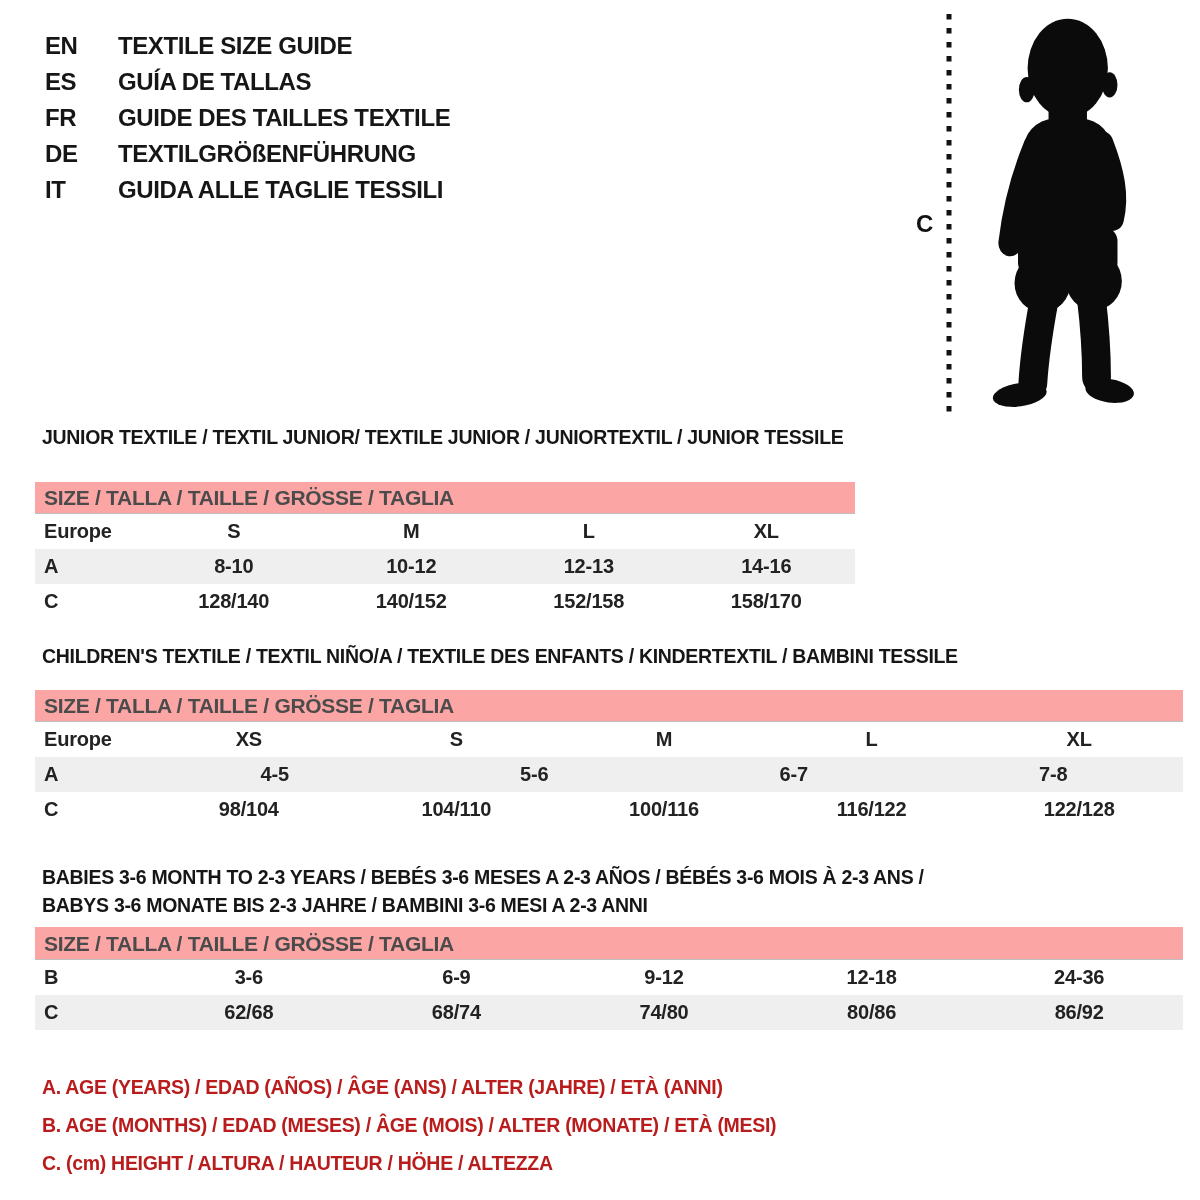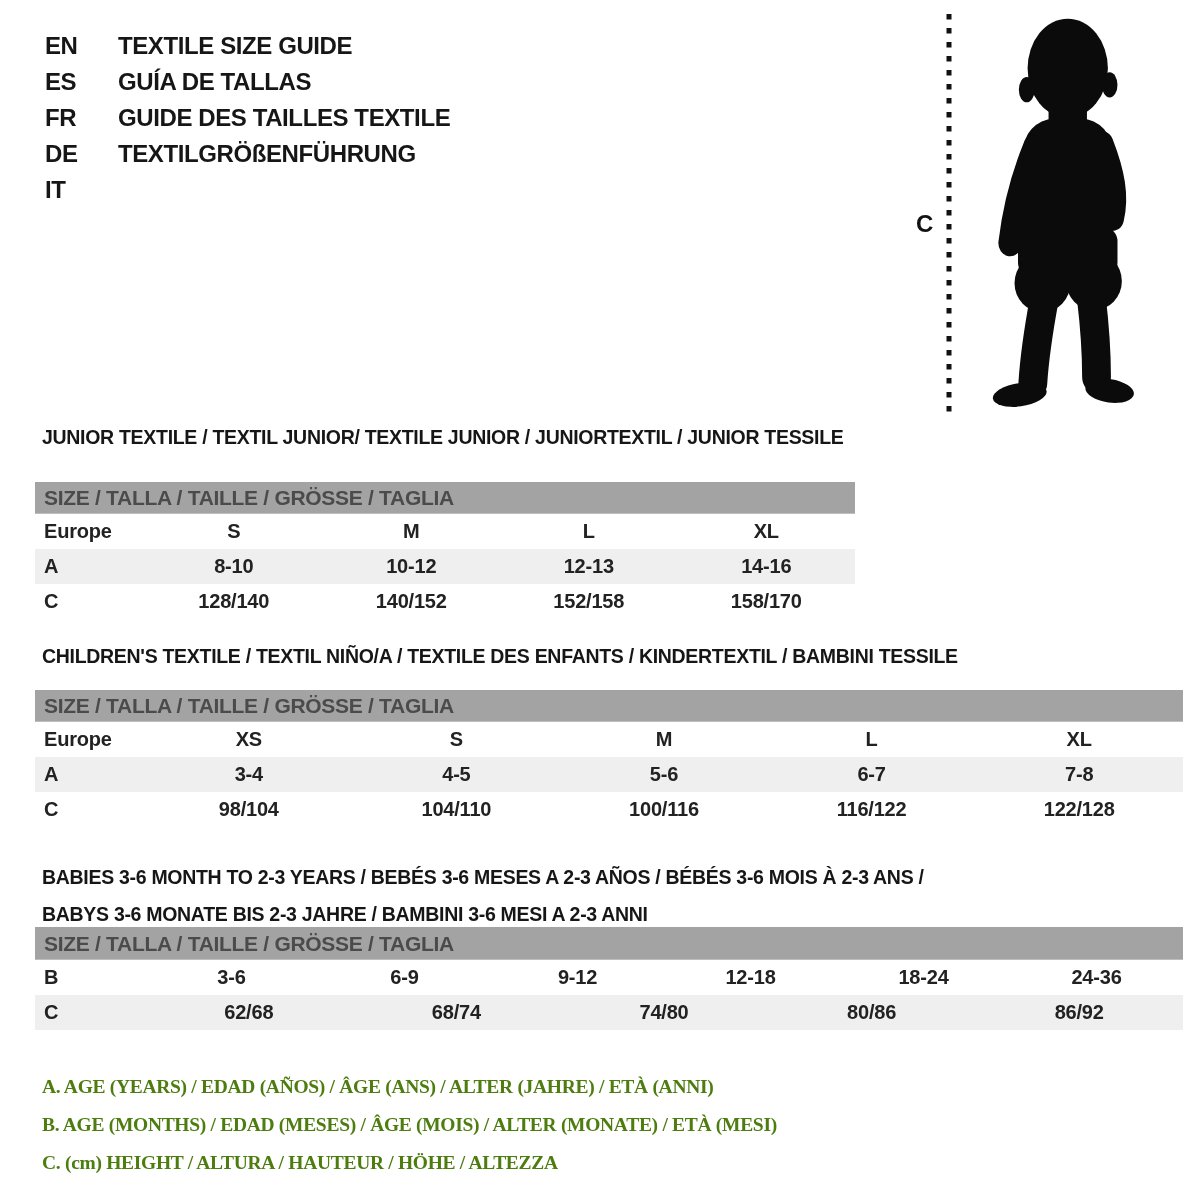--- a/index.html
+++ b/index.html
@@ -26,45 +26,46 @@
   .silhouette{position:absolute;left:70px;top:4px;}
 
   
   .section-title{
     left:42px;font-size:19.5px;letter-spacing:-0.3px;color:#161616;line-height:26px;
   }
 
   
   .size-table{left:35px;}
   .thead{
-    height:32px;line-height:32px;background:#a3a3a3;color:#4b4b4b;
+    height:32px;line-height:32px;background:#fca5a5;color:#4b4b4b;
     font-size:21px;padding-left:9px;letter-spacing:-0.3px;
     border-bottom:1px solid #bdbdbd;box-sizing:border-box;
   }
   .trow{display:flex;height:35px;line-height:35px;font-size:20px;letter-spacing:-0.2px;color:#222;}
   .trow.shaded{background:#efefef;}
   .tlabel{width:110px;padding-left:9px;box-sizing:border-box;text-align:left;}
   .tcell{flex:1;text-align:center;}
 
   
-  .legend{left:42px;top:1068px;font-size:19.5px;line-height:38px;letter-spacing:-0.3px;color:#4d7c0f;font-family:Liberation Serif, serif;}
+  .legend{left:42px;top:1068px;font-size:19.5px;line-height:38px;letter-spacing:-0.3px;color:#b91c1c;}
 </style>
 </head>
 <body>
 
 <div class="abs lang-block">
   <span>EN</span>
   <span>TEXTILE SIZE GUIDE</span>
   <span>ES</span>
   <span>GUÍA DE TALLAS</span>
   <span>FR</span>
   <span>GUIDE DES TAILLES TEXTILE</span>
   <span>DE</span>
   <span>TEXTILGRÖßENFÜHRUNG</span>
   <span>IT</span>
+  <span>GUIDA ALLE TAGLIE TESSILI</span>
 </div>
 
 <div class="abs figure-block">
   <span class="c-label">C</span>
   <svg class="dash-line" width="6" height="406">
     <line x1="3" y1="0" x2="3" y2="406" stroke="#111" stroke-width="5" stroke-dasharray="5.5 8.5"></line>
   </svg>
   <svg class="silhouette" width="192" height="408" viewBox="0 0 220 420" preserveAspectRatio="none" fill="#0b0b0b">
     <ellipse cx="112" cy="58" rx="46" ry="51"></ellipse>
     <ellipse cx="65" cy="80" rx="9" ry="13"></ellipse>
@@ -115,49 +116,47 @@
 <div class="trow">
       <div class="tlabel">Europe</div>
       <div class="tcell">XS</div>
       <div class="tcell">S</div>
       <div class="tcell">M</div>
       <div class="tcell">L</div>
       <div class="tcell">XL</div>
     </div>
     <div class="trow shaded">
       <div class="tlabel">A</div>
-      <div class="tcell">3-4</div>
       <div class="tcell">4-5</div>
       <div class="tcell">5-6</div>
       <div class="tcell">6-7</div>
       <div class="tcell">7-8</div>
     </div>
     <div class="trow">
       <div class="tlabel">C</div>
       <div class="tcell">98/104</div>
       <div class="tcell">104/110</div>
       <div class="tcell">100/116</div>
       <div class="tcell">116/122</div>
       <div class="tcell">122/128</div>
     </div>
   </div>
 
 <div class="abs section-title" style="top:864px;">
   <div>BABIES 3-6 MONTH TO 2-3 YEARS / BEBÉS 3-6 MESES A 2-3 AÑOS / BÉBÉS 3-6 MOIS À 2-3 ANS /</div>
-  <div style="margin-top:11px;">BABYS 3-6 MONATE BIS 2-3 JAHRE / BAMBINI 3-6 MESI A 2-3 ANNI</div>
+  <div style="margin-top:2px;">BABYS 3-6 MONATE BIS 2-3 JAHRE / BAMBINI 3-6 MESI A 2-3 ANNI</div>
 </div>
 <div class="abs size-table" style="top:927px;width:1148px;">
   <div class="thead" style="height:33px;line-height:33px;">SIZE / TALLA / TAILLE / GRÖSSE / TAGLIA</div>
 <div class="trow">
       <div class="tlabel">B</div>
       <div class="tcell">3-6</div>
       <div class="tcell">6-9</div>
       <div class="tcell">9-12</div>
       <div class="tcell">12-18</div>
-      <div class="tcell">18-24</div>
       <div class="tcell">24-36</div>
     </div>
     <div class="trow shaded">
       <div class="tlabel">C</div>
       <div class="tcell">62/68</div>
       <div class="tcell">68/74</div>
       <div class="tcell">74/80</div>
       <div class="tcell">80/86</div>
       <div class="tcell">86/92</div>
     </div>

